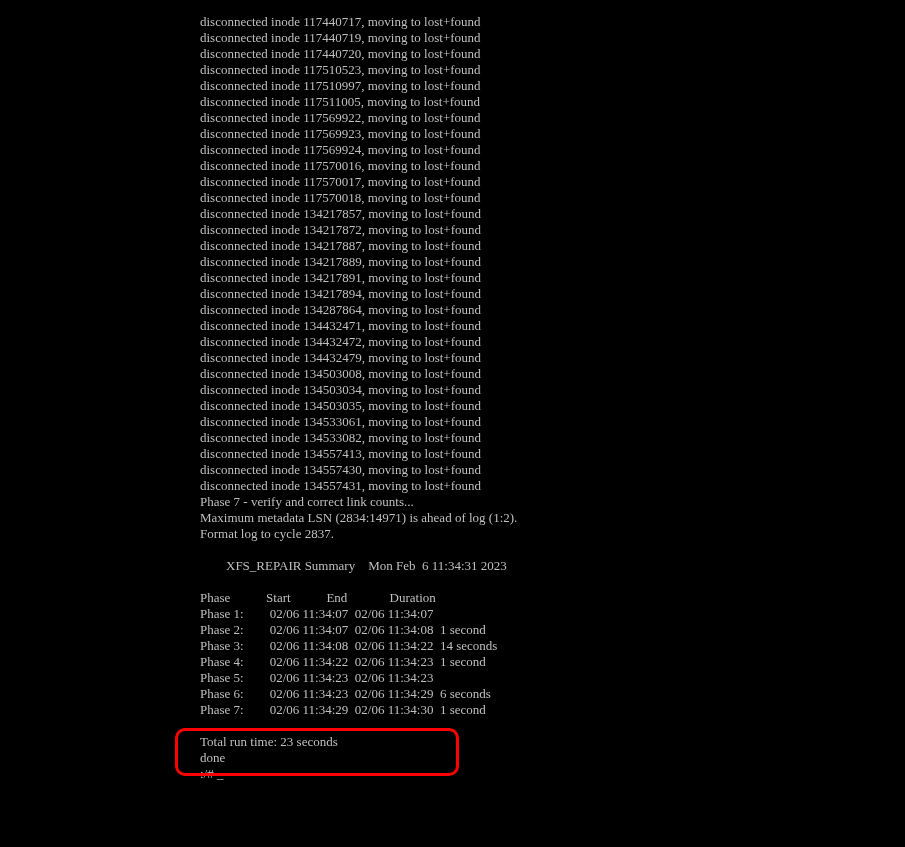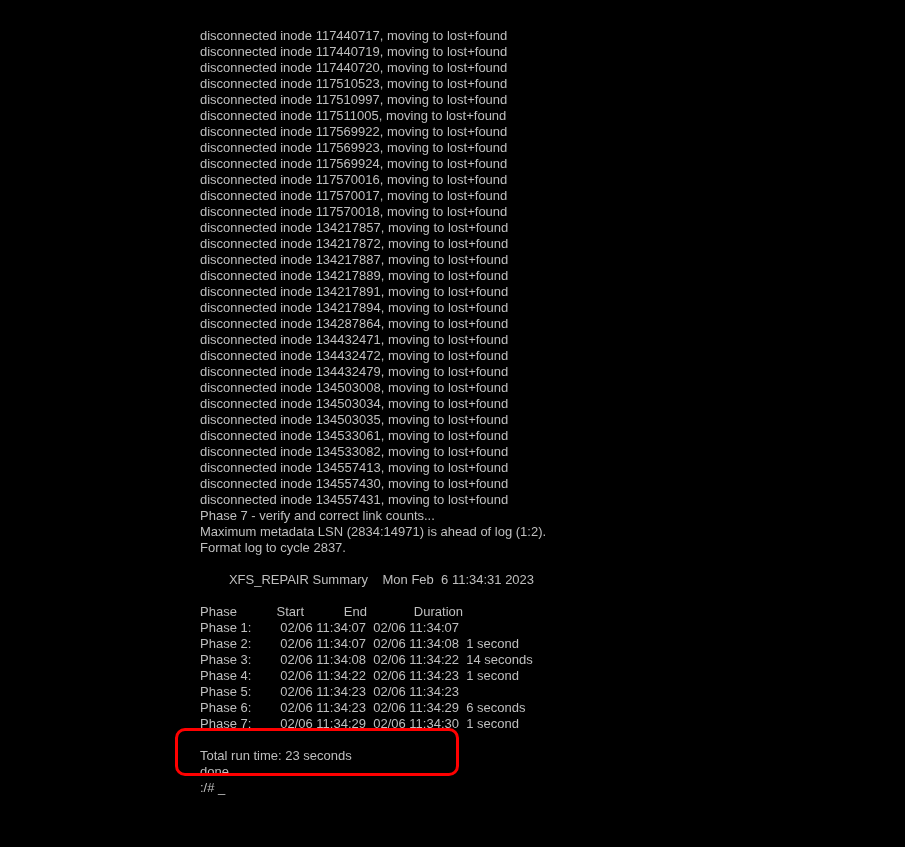--- a/index.html
+++ b/index.html
@@ -4,26 +4,26 @@
   <style>
     html, body {
       margin: 0;
       padding: 0;
       background: #000000;
       width: 905px;
       height: 847px;
       overflow: hidden;
     }
     .terminal {
-      font-family: Liberation Sans, sans-serif;
+      font-family: Liberation Serif, serif;
       font-size: 13px;
       line-height: 16px;
       color: #bfbfbf;
       white-space: pre;
-      padding-top: 28px;
+      padding-top: 14px;
       padding-left: 200px;
     }
     .highlight-box {
       position: absolute;
       border: 3px solid #ff0000;
       border-radius: 10px;
       pointer-events: none;
     }
     .cursor {
       display: inline-block;

